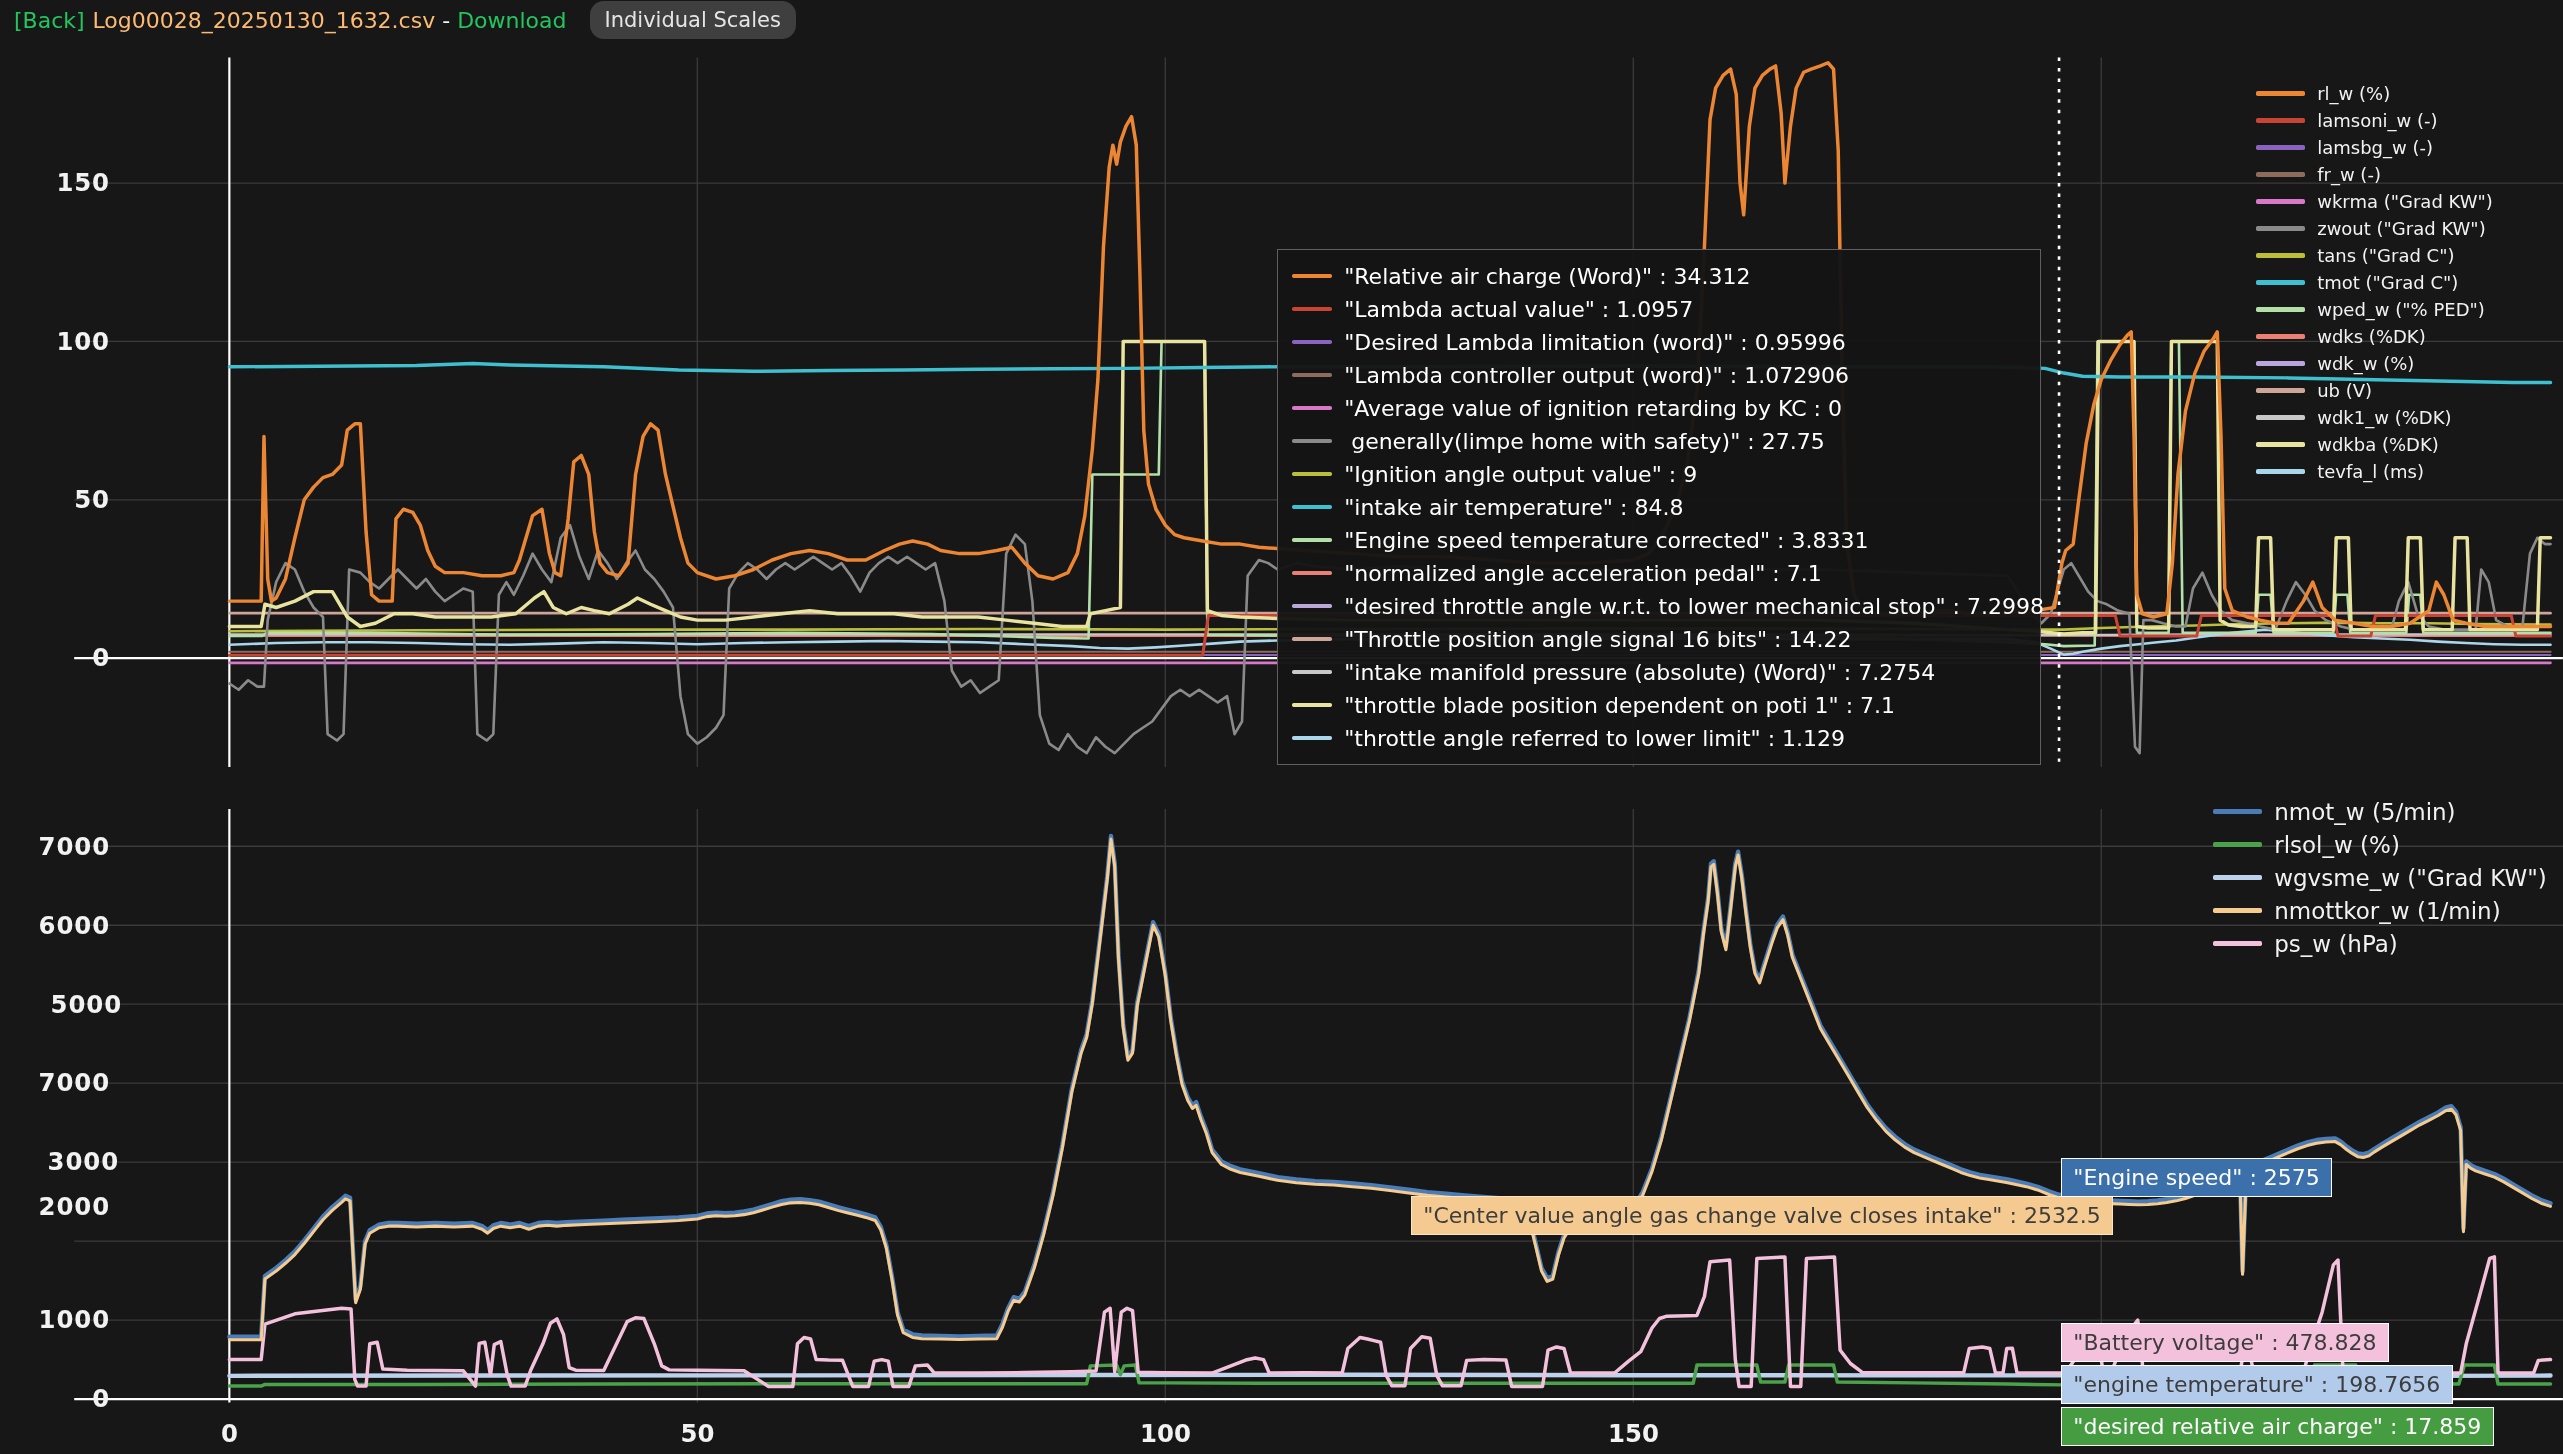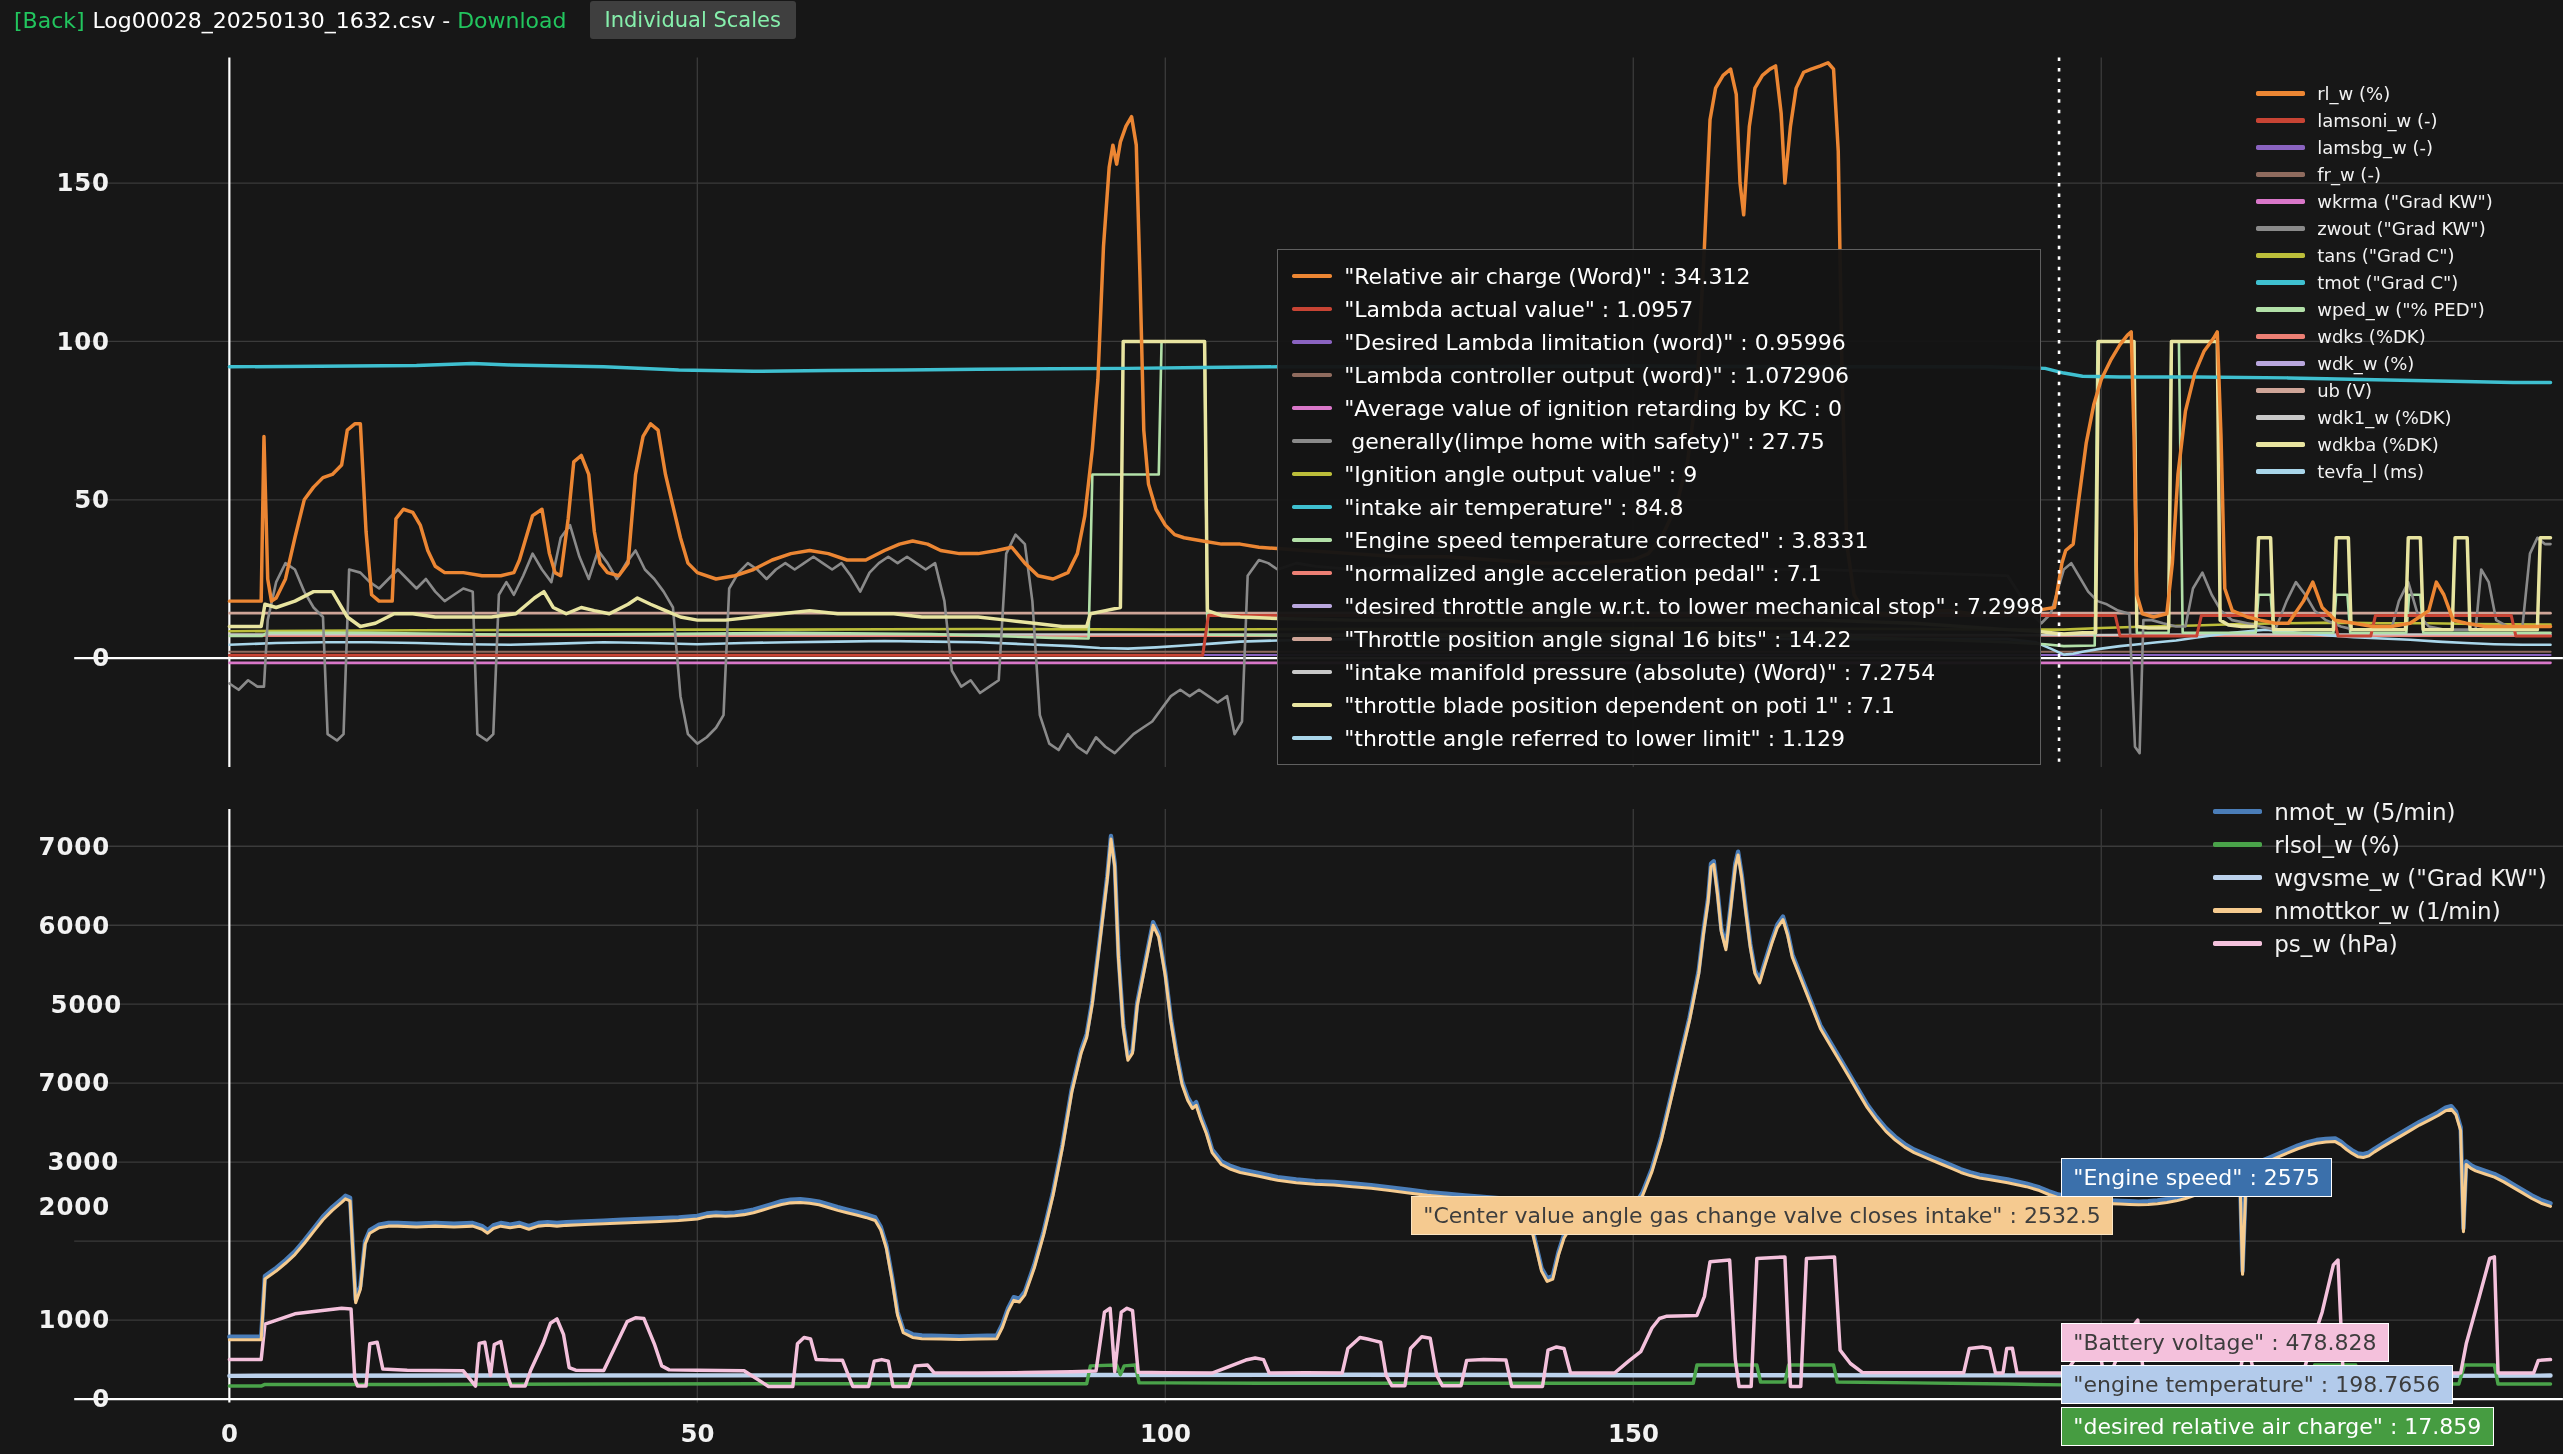--- a/index.html
+++ b/index.html
@@ -3,23 +3,23 @@
 <meta charset="utf-8">
 <style>
   html,body{margin:0;padding:0;background:#171717;}
   body{width:2563px;height:1454px;position:relative;overflow:hidden;
        font-family:"DejaVu Sans","Liberation Sans",sans-serif;-webkit-font-smoothing:antialiased;}
   .app{position:absolute;inset:0;}
   
   header{position:absolute;left:0;top:0;width:100%;height:40px;display:flex;align-items:center;
          padding-left:14px;font-size:22px;color:#f0f0f0;}
   .lnk{color:#22c55e;text-decoration:none;cursor:pointer;}
-  .fname{margin-left:7.8px;color:#ffffff;}
+  .fname{margin-left:7.8px;color:#fdba74;}
   .sep{margin:0 7px;color:#f5f5f5;}
-  .scales-btn{margin-left:23px;background:#3f3f3f;color:#86efac;border:none;border-radius:3px;
+  .scales-btn{margin-left:23px;background:#3f3f3f;color:#e5e5e5;border:none;border-radius:14px;
               font-family:inherit;font-size:21px;padding:7px 15px;cursor:pointer;}
   
   #plot{position:absolute;left:0;top:0;z-index:1;}
   #overlay{position:absolute;inset:0;z-index:2;pointer-events:none;}
   .ylab{position:absolute;width:110px;text-align:right;font-size:24.4px;font-weight:700;color:#f2f2f2;letter-spacing:0.9px;}
   .xlab{position:absolute;width:87px;text-align:center;font-size:24.4px;font-weight:700;color:#f2f2f2;}
   
   .legend{position:absolute;z-index:3;}
   .lg-row{display:flex;align-items:center;cursor:pointer;}
   .lg-swatch{width:49px;height:4.4px;border-radius:1.7px;margin-right:12.2px;flex:none;}

